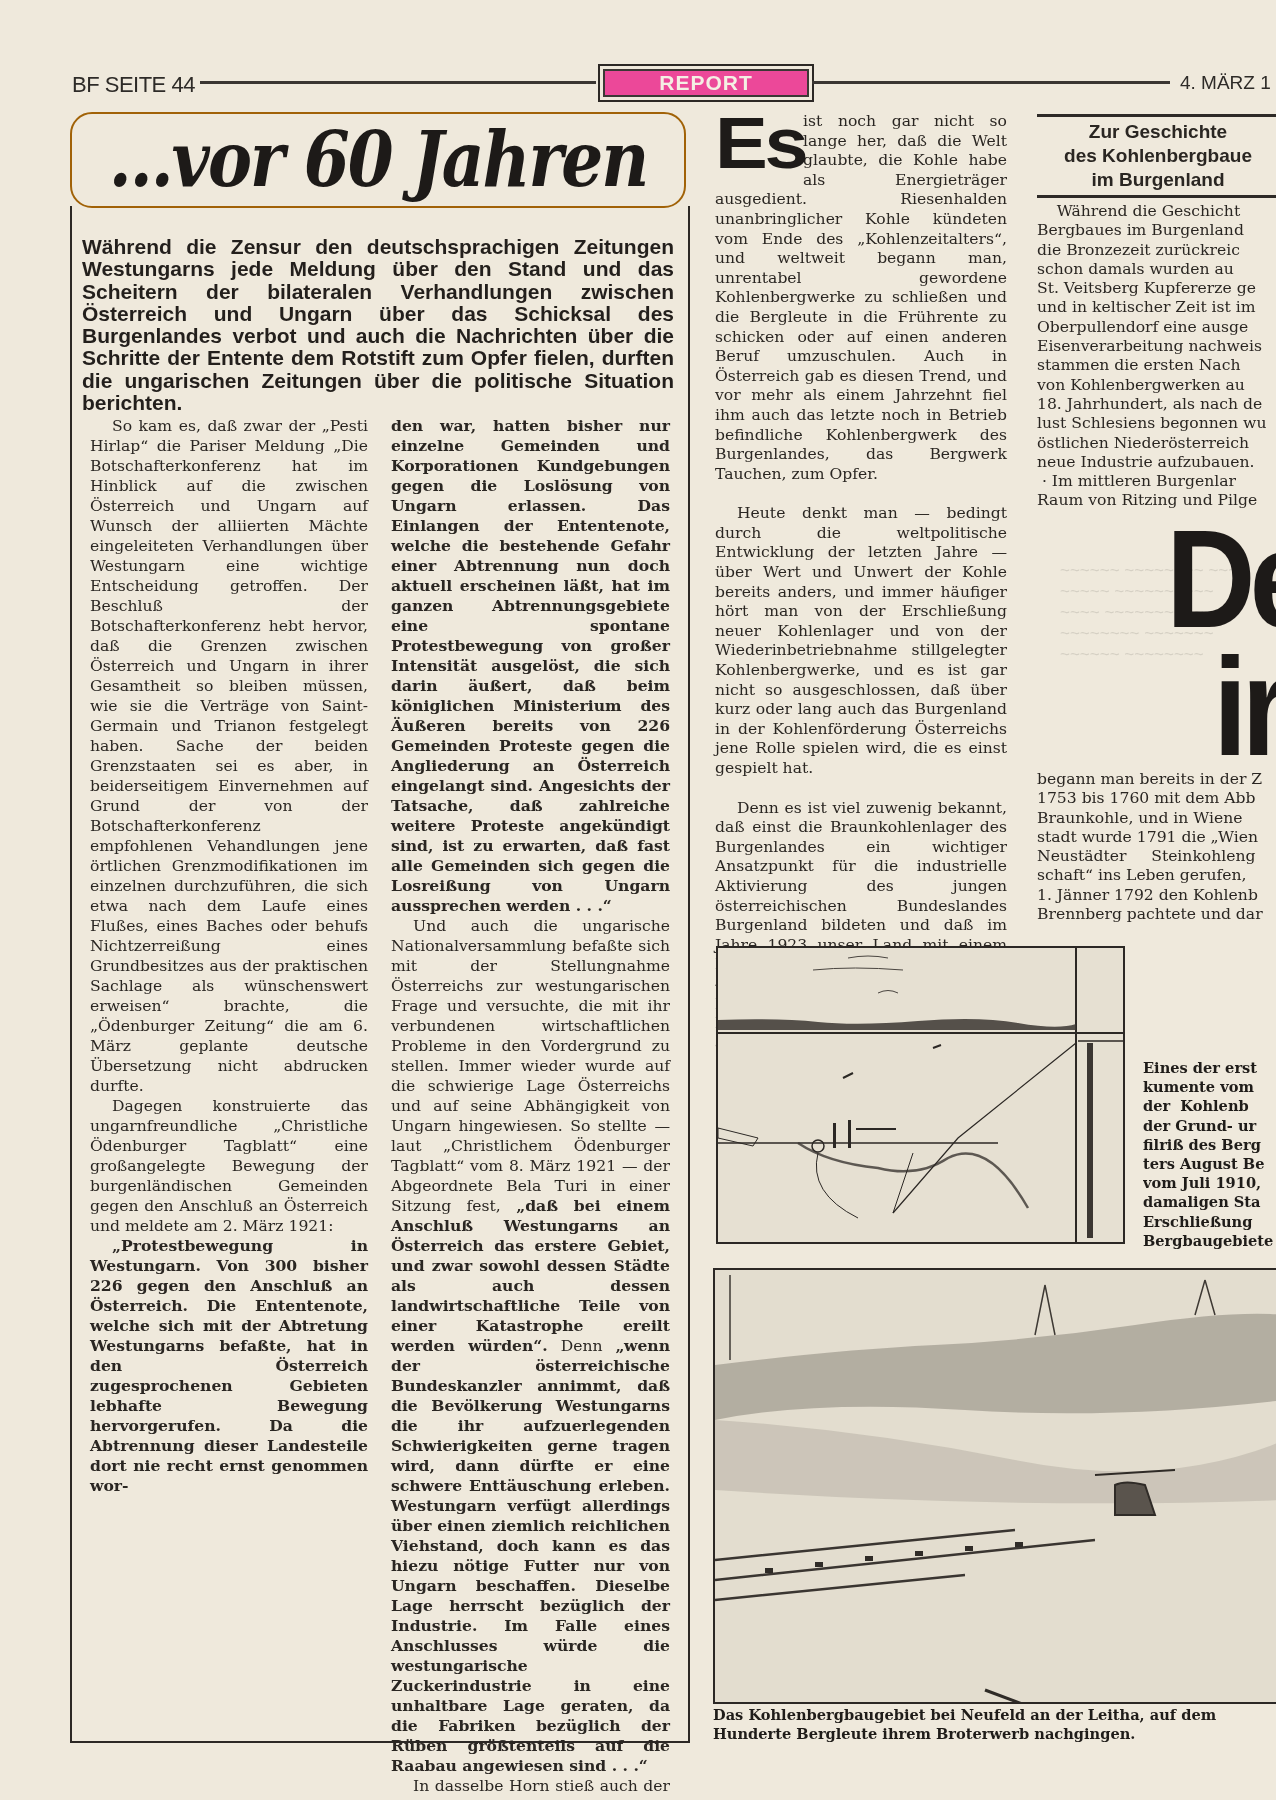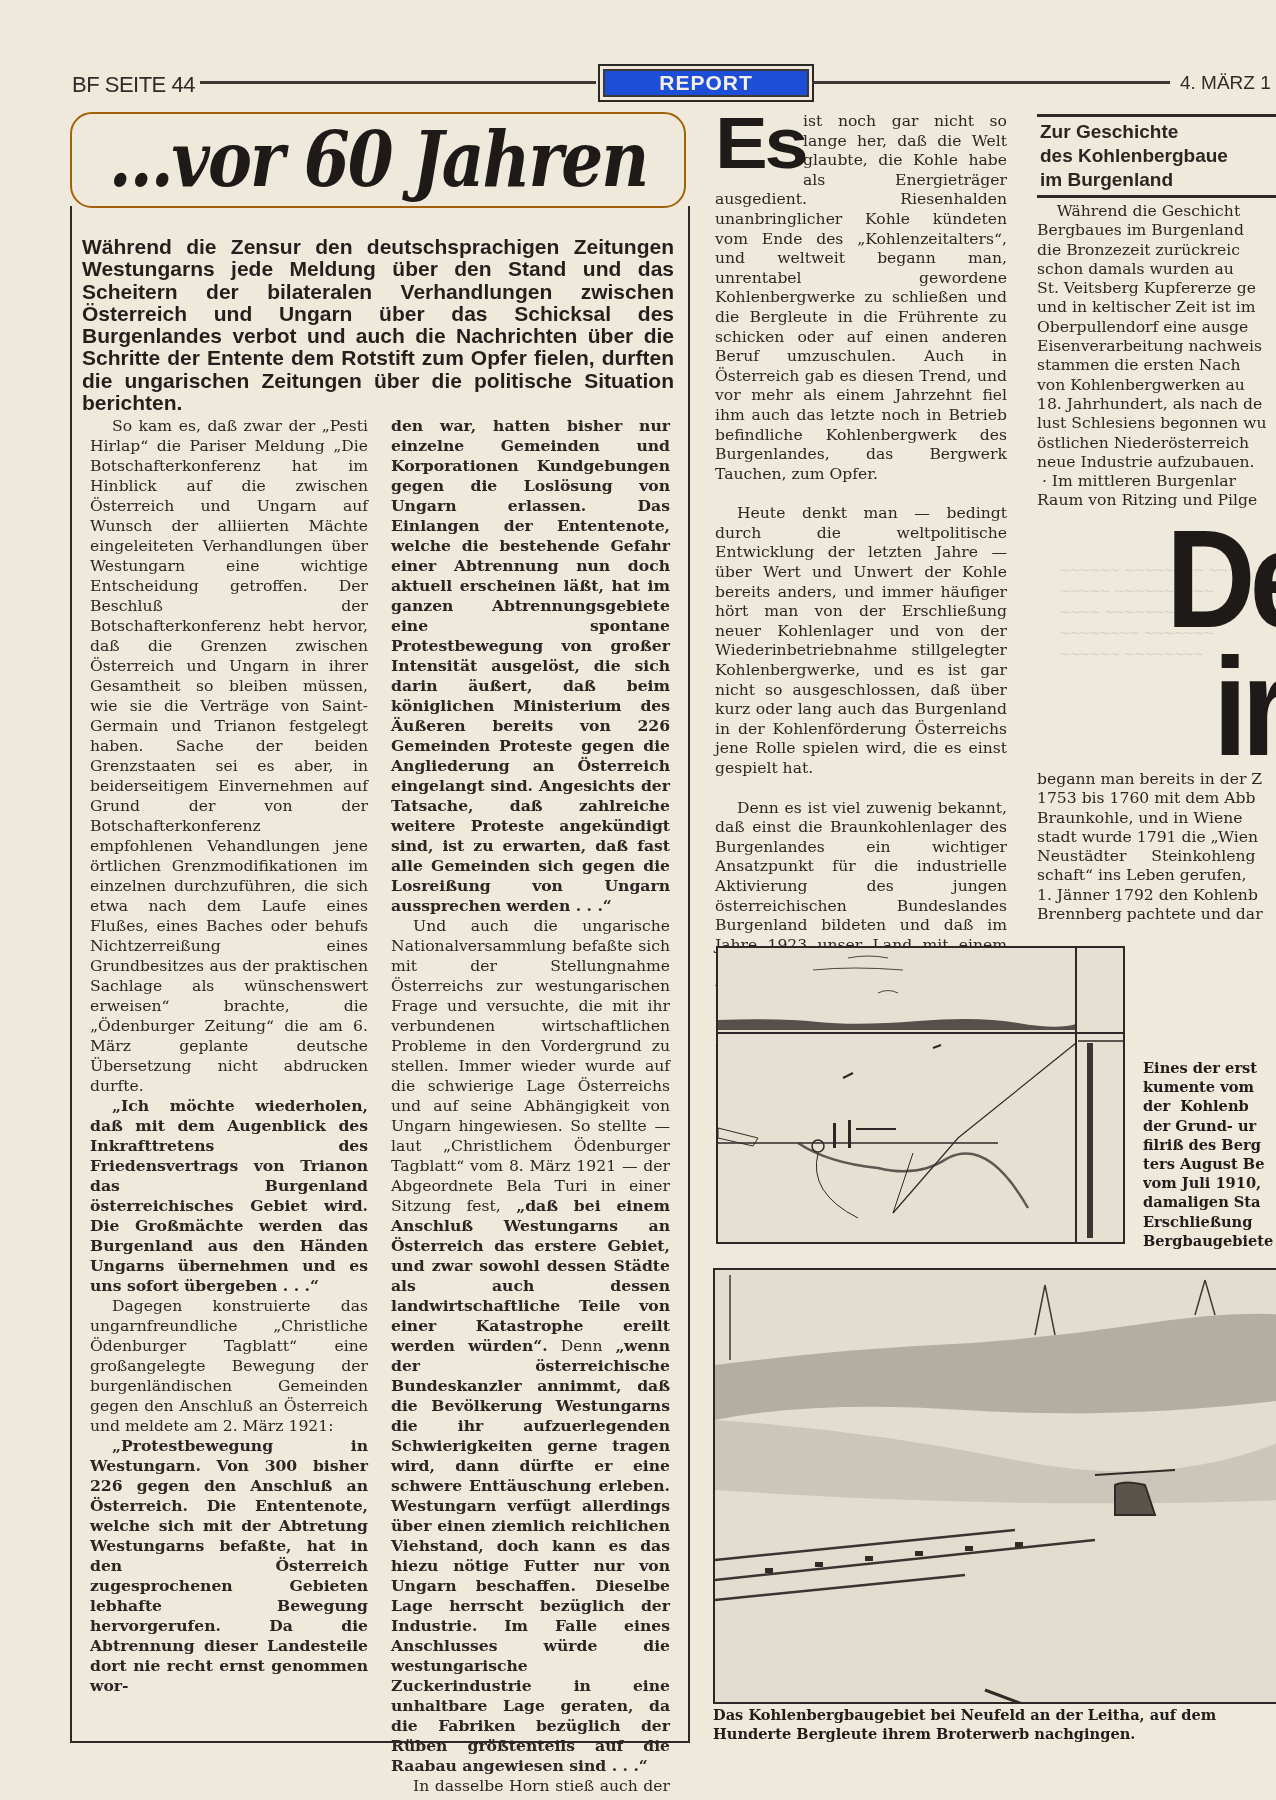--- a/index.html
+++ b/index.html
@@ -9,21 +9,21 @@
     color: #2a2622;
     font-family: "DejaVu Serif", serif;
   }
   .abs { position: absolute; }
 
   
   .hdr-left { left: 72px; top: 72px; font-family: "Liberation Sans", sans-serif; font-size: 22px; color: #2e2b28; letter-spacing: -0.5px; }
   .hdr-rule { height: 3px; background: #3a3632; top: 81px; }
   .hdr-report {
     left: 598px; top: 64px; width: 212px; height: 34px;
-    border: 2px solid #2c2825; background: #1d4ed8;
+    border: 2px solid #2c2825; background: #ec4899;
     box-shadow: inset 0 0 0 3px #efe9dc, inset 0 0 0 5px #3c3835;
     display: flex; align-items: center; justify-content: center;
     font-family: "Liberation Sans", sans-serif; font-weight: bold; font-size: 21px; color: #f4efe4; letter-spacing: 1px;
   }
   .hdr-right { left: 1180px; top: 72px; font-family: "Liberation Sans", sans-serif; font-size: 19px; color: #2e2b28; white-space: nowrap; }
 
   
   .title-box {
     left: 70px; top: 112px; width: 612px; height: 92px;
     border: 2px solid #a16207; border-radius: 22px;
@@ -53,21 +53,21 @@
   .dropcap {
     float: left; font-family: "Liberation Sans", sans-serif; font-weight: bold;
     font-size: 72px; line-height: 58px; margin: 2px 6px 0 0; color: #1e1b19; letter-spacing: -3px;
     transform: scaleX(1.1); transform-origin: left;
   }
   .col-c p.gap { margin-top: 20px; }
 
   
   .side-rule { height: 3px; background: #2e2a27; }
   .side-title {
-    left: 1040px; top: 120px; width: 236px; 
+    left: 1040px; top: 120px; width: 236px; text-align: center;
     font-family: "Liberation Sans", sans-serif; font-weight: bold; font-size: 19px; line-height: 24px; color: #2a2622; white-space: nowrap;
   }
   .side-body { left: 1037px; top: 202px; width: 250px; font-size: 15.6px; line-height: 19.3px; white-space: nowrap; overflow: hidden; }
   .side-body2 { left: 1037px; top: 770px; width: 250px; font-size: 15.6px; line-height: 19.3px; white-space: nowrap; overflow: hidden; }
   .big-De { left: 1166px; top: 512px; font-family: "Liberation Sans", sans-serif; font-weight: bold; font-size: 124px; line-height: 120px; color: #1d1a18; letter-spacing: -6px; transform: scaleY(1.12); transform-origin: top; white-space: nowrap; }
   .big-in { left: 1213px; top: 640px; font-family: "Liberation Sans", sans-serif; font-weight: bold; font-size: 124px; line-height: 120px; color: #1d1a18; letter-spacing: -6px; transform: scaleY(1.12); transform-origin: top; white-space: nowrap; }
   .ghost { left: 1060px; top: 560px; width: 200px; color: rgba(60,55,50,0.14); font-family: "Liberation Sans", sans-serif; font-size: 17px; line-height: 21px; }
 
   
   .fig1 { left: 716px; top: 946px; width: 405px; height: 294px; border: 2px solid #2c2825; background: #e9e3d6; overflow: hidden; }
@@ -88,21 +88,20 @@
 
 <div class="abs title-box">
   <span class="title-text">...vor 60 Jahren</span>
 </div>
 <div class="abs left-frame"></div>
 
 <div class="abs lead">Während die Zensur den deutschsprachigen Zeitungen Westungarns jede Meldung über den Stand und das Scheitern der bilateralen Verhandlungen zwischen Österreich und Ungarn über das Schicksal des Burgenlandes verbot und auch die Nachrichten über die Schritte der Entente dem Rotstift zum Opfer fielen, durften die ungarischen Zeitungen über die politische Situation berichten.</div>
 
 <div class="abs col col-a">
   <p>So kam es, daß zwar der „Pesti Hirlap“ die Pariser Meldung „Die Botschafterkonferenz hat im Hinblick auf die zwischen Österreich und Ungarn auf Wunsch der alliierten Mächte eingeleiteten Verhandlungen über Westungarn eine wichtige Entscheidung getroffen. Der Beschluß der Botschafterkonferenz hebt hervor, daß die Grenzen zwischen Österreich und Ungarn in ihrer Gesamtheit so bleiben müssen, wie sie die Verträge von Saint-Germain und Trianon festgelegt haben. Sache der beiden Grenzstaaten sei es aber, in beiderseitigem Einvernehmen auf Grund der von der Botschafterkonferenz empfohlenen Vehandlungen jene örtlichen Grenzmodifikationen im einzelnen durchzuführen, die sich etwa nach dem Laufe eines Flußes, eines Baches oder behufs Nichtzerreißung eines Grundbesitzes aus der praktischen Sachlage als wünschenswert erweisen“ brachte, die „Ödenburger Zeitung“ die am 6. März geplante deutsche Übersetzung nicht abdrucken durfte.</p>
-  <p class="b">„Ich möchte wiederholen, daß mit dem Augenblick des Inkrafttretens des Friedensvertrags von Trianon das Burgenland österreichisches Gebiet wird. Die Großmächte werden das Burgenland aus den Händen Ungarns übernehmen und es uns sofort übergeben . . .“</p>
   <p>Dagegen konstruierte das ungarnfreundliche „Christliche Ödenburger Tagblatt“ eine großangelegte Bewegung der burgenländischen Gemeinden gegen den Anschluß an Österreich und meldete am 2. März 1921:</p>
   <p class="b">„Protestbewegung in Westungarn. Von 300 bisher 226 gegen den Anschluß an Österreich. Die Ententenote, welche sich mit der Abtretung Westungarns befaßte, hat in den Österreich zugesprochenen Gebieten lebhafte Bewegung hervorgerufen. Da die Abtrennung dieser Landesteile dort nie recht ernst genommen wor-</p>
 </div>
 
 <div class="abs col col-b">
   <p class="b noind">den war, hatten bisher nur einzelne Gemeinden und Korporationen Kundgebungen gegen die Loslösung von Ungarn erlassen. Das Einlangen der Ententenote, welche die bestehende Gefahr einer Abtrennung nun doch aktuell erscheinen läßt, hat im ganzen Abtrennungsgebiete eine spontane Protestbewegung von großer Intensität ausgelöst, die sich darin äußert, daß beim königlichen Ministerium des Äußeren bereits von 226 Gemeinden Proteste gegen die Angliederung an Österreich eingelangt sind. Angesichts der Tatsache, daß zahlreiche weitere Proteste angekündigt sind, ist zu erwarten, daß fast alle Gemeinden sich gegen die Losreißung von Ungarn aussprechen werden . . .“</p>
   <p><span>Und auch die ungarische Nationalversammlung befaßte sich mit der Stellungnahme Österreichs zur westungarischen Frage und versuchte, die mit ihr verbundenen wirtschaftlichen Probleme in den Vordergrund zu stellen. Immer wieder wurde auf die schwierige Lage Österreichs und auf seine Abhängigkeit von Ungarn hingewiesen. So stellte — laut „Christlichem Ödenburger Tagblatt“ vom 8. März 1921 — der Abgeordnete Bela Turi in einer Sitzung fest, </span><span class="b">„daß bei einem Anschluß Westungarns an Österreich das erstere Gebiet, und zwar sowohl dessen Städte als auch dessen landwirtschaftliche Teile von einer Katastrophe ereilt werden würden“.</span><span> Denn </span><span class="b">„wenn der österreichische Bundeskanzler annimmt, daß die Bevölkerung Westungarns die ihr aufzuerlegenden Schwierigkeiten gerne tragen wird, dann dürfte er eine schwere Enttäuschung erleben. Westungarn verfügt allerdings über einen ziemlich reichlichen Viehstand, doch kann es das hiezu nötige Futter nur von Ungarn beschaffen. Dieselbe Lage herrscht bezüglich der Industrie. Im Falle eines Anschlusses würde die westungarische Zuckerindustrie in eine unhaltbare Lage geraten, da die Fabriken bezüglich der Rüben größtenteils auf die Raabau angewiesen sind . . .“</span></p>
   <p>In dasselbe Horn stieß auch der ungarische Außenminister Dr. Gustav Gratz, doch darüber in unserer nächsten Folge.</p>
 </div>
 

